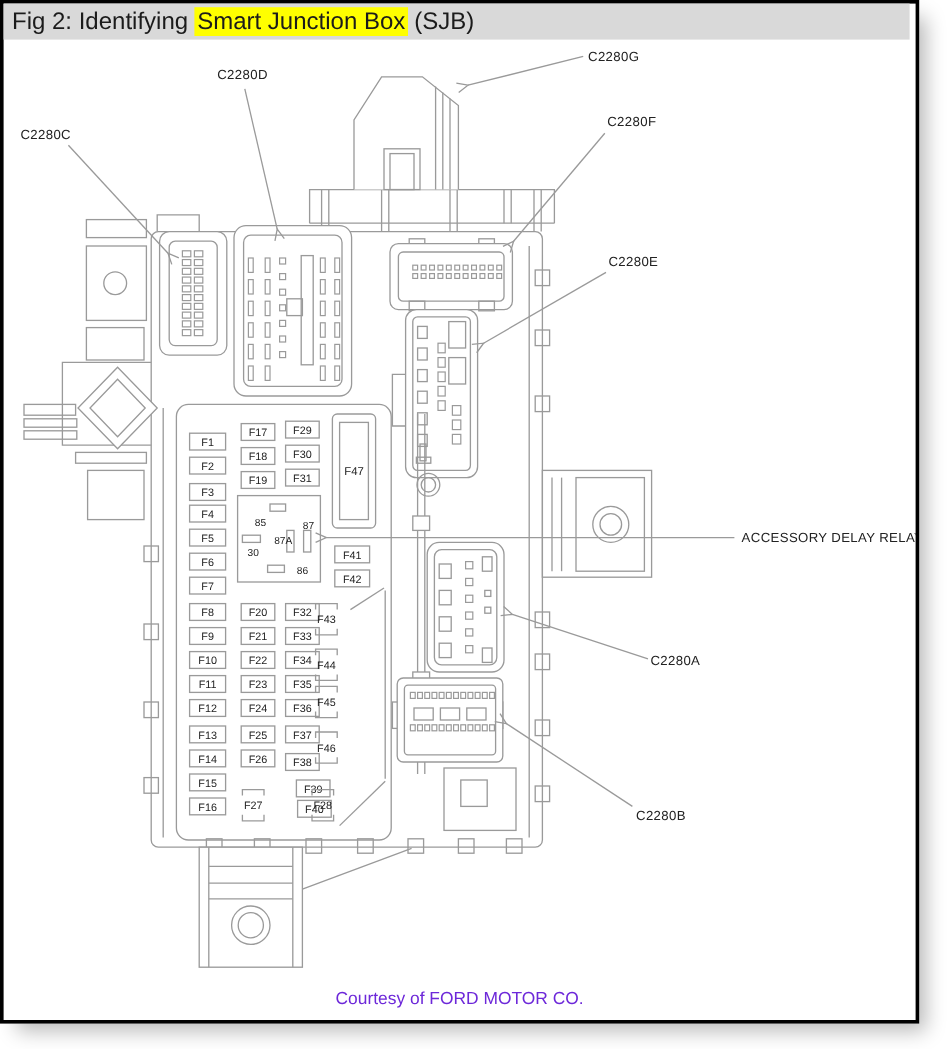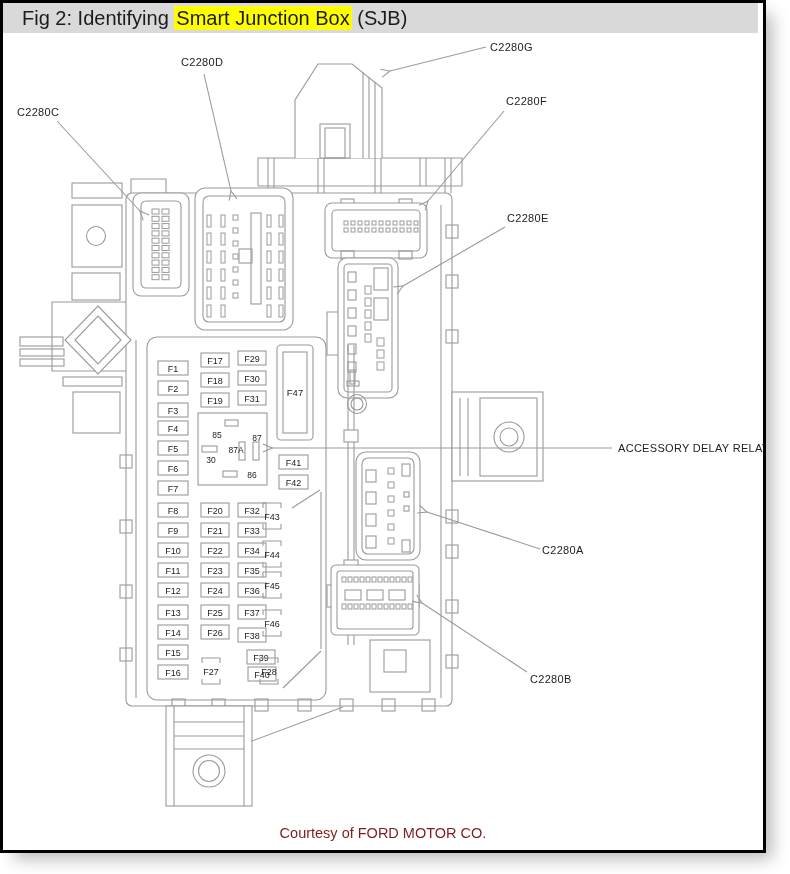--- a/index.html
+++ b/index.html
@@ -10,30 +10,30 @@
     box-sizing:border-box;
     border:3px solid #000;
     background:#fff;
     box-shadow:10px 10px 16px -4px rgba(0,0,0,0.28);
   }
   .titlebar{
     position:absolute; left:0; top:0; right:5px; height:30px;
     background:#d9d9d9;
     color:#1b1b1b;
     font-size:20px; line-height:30px;
-    padding-left:19px;
+    padding-left:7px;
     white-space:nowrap;
   }
   .hl{ background:#ffff00; padding:1px 2px; }
   .diagram-wrap{ position:absolute; left:0; top:0; width:760px; height:847px; }
   svg{ display:block; }
   .footer{
     position:absolute; left:0; right:0; bottom:9px;
     text-align:center;
-    font-size:14.5px; color:#7f1d1d;margin-top:32px;
+    font-size:14.5px; color:#6d28d9;margin-top:32px;
   }
   .art{ stroke:#9a9a9a; fill:none; stroke-width:1.1; }
   text{ font-family:"Liberation Sans", sans-serif; }
 </style>
 </head>
 <body>
 
 <div class="stage">
 
   <div class="diagram-wrap">

